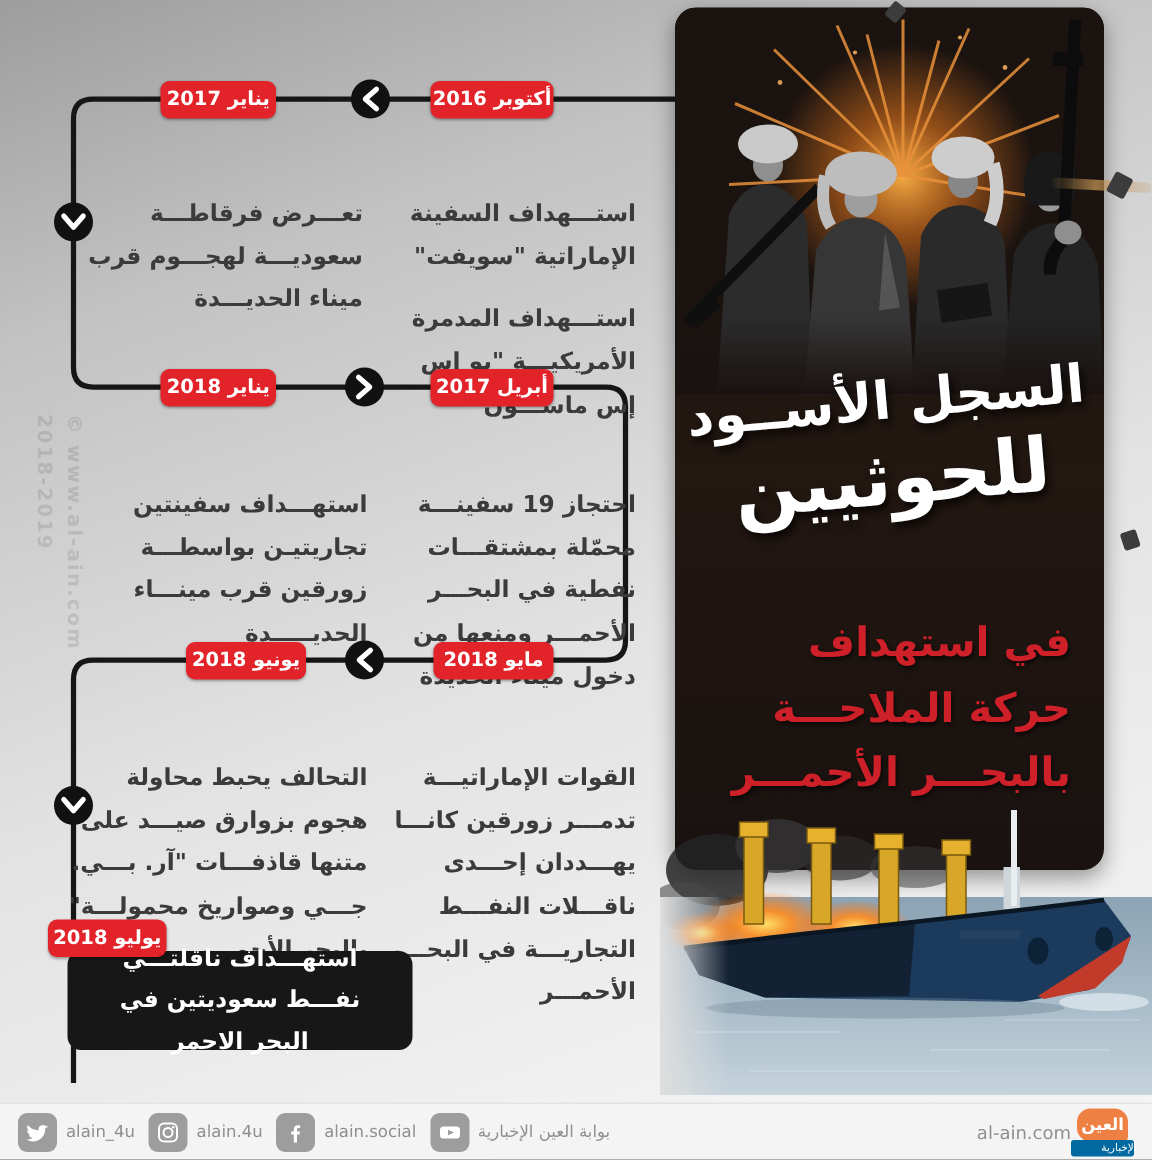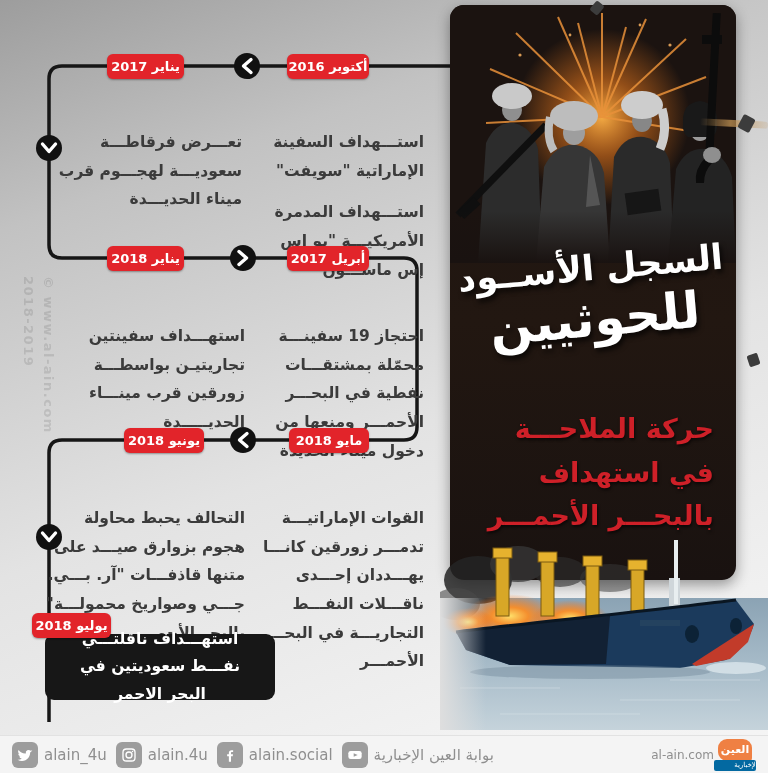--- a/index.html
+++ b/index.html
@@ -67,21 +67,21 @@
   .footer {
     position:absolute; z-index:7; left:0; top:735px; width:768px; height:38px;
     background:#f4f4f4; border-top:1px solid #e2e2e2;
     display:flex; align-items:center; padding:0 12px; gap:9px;
   }
   .soc { display:flex; align-items:center; gap:6px; cursor:pointer; }
   .soc-ic {
     width:26px; height:26px; border-radius:6px; background:#9d9d9d;
     display:flex; align-items:center; justify-content:center; flex:0 0 auto;
   }
-  .soc-label { color:#8f8f8f; font-size:15px; white-space:nowrap; }
+  .soc-label { color:#8f8f8f; font-size:11px; white-space:nowrap; }
   .soc-label.ar { direction:rtl; }
   .footer-right { margin-left:auto; display:flex; align-items:center; gap:0; }
   .site-name { color:#8f8f8f; font-size:12px; }
   .alain-logo { width:42px; height:32px; position:relative; cursor:pointer; }
   .alain-logo .orb {
     position:absolute; left:4px; top:0; width:34px; height:22px; background:#ef8043;
     border-radius:9px 9px 3px 9px; color:#fff; font-size:11px; font-weight:bold;
     display:flex; align-items:center; justify-content:center; direction:rtl;
   }
   .alain-logo .band {
@@ -219,22 +219,22 @@
       </g>
       <rect x="0" y="206" width="286" height="52" fill="url(#fadeBot)"></rect>
     </svg>
 
     <div class="panel-title">
       <div class="t1">السجل الأســود</div>
       <div class="t2">للحوثيين</div>
     </div>
 
     <div class="panel-subtitle">
+      <div>في استهداف</div>
       <div>حركة الملاحـــة</div>
-      <div>في استهداف</div>
       <div>بالبحـــر الأحمـــر</div>
     </div>
   </div>
 
   <div class="streak"></div>
   <div class="shard s1"></div>
   <div class="shard s2"></div>
   <div class="shard s3"></div>
 
   <div class="ship-scene">

